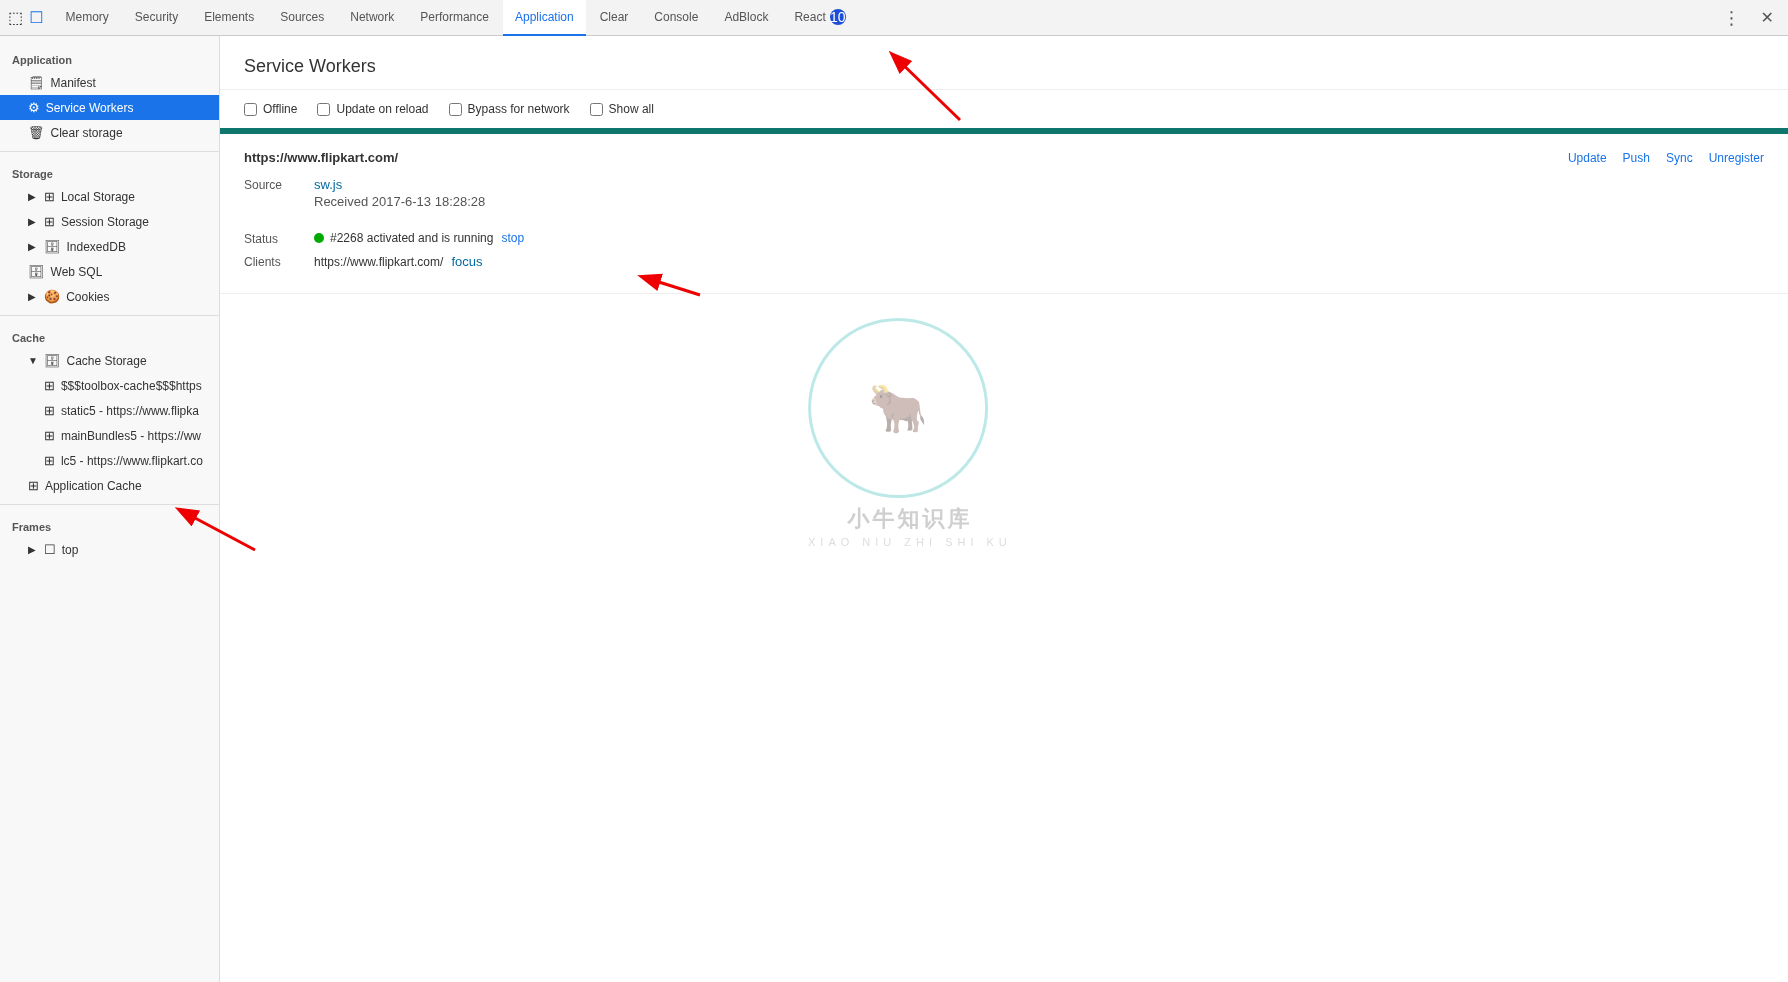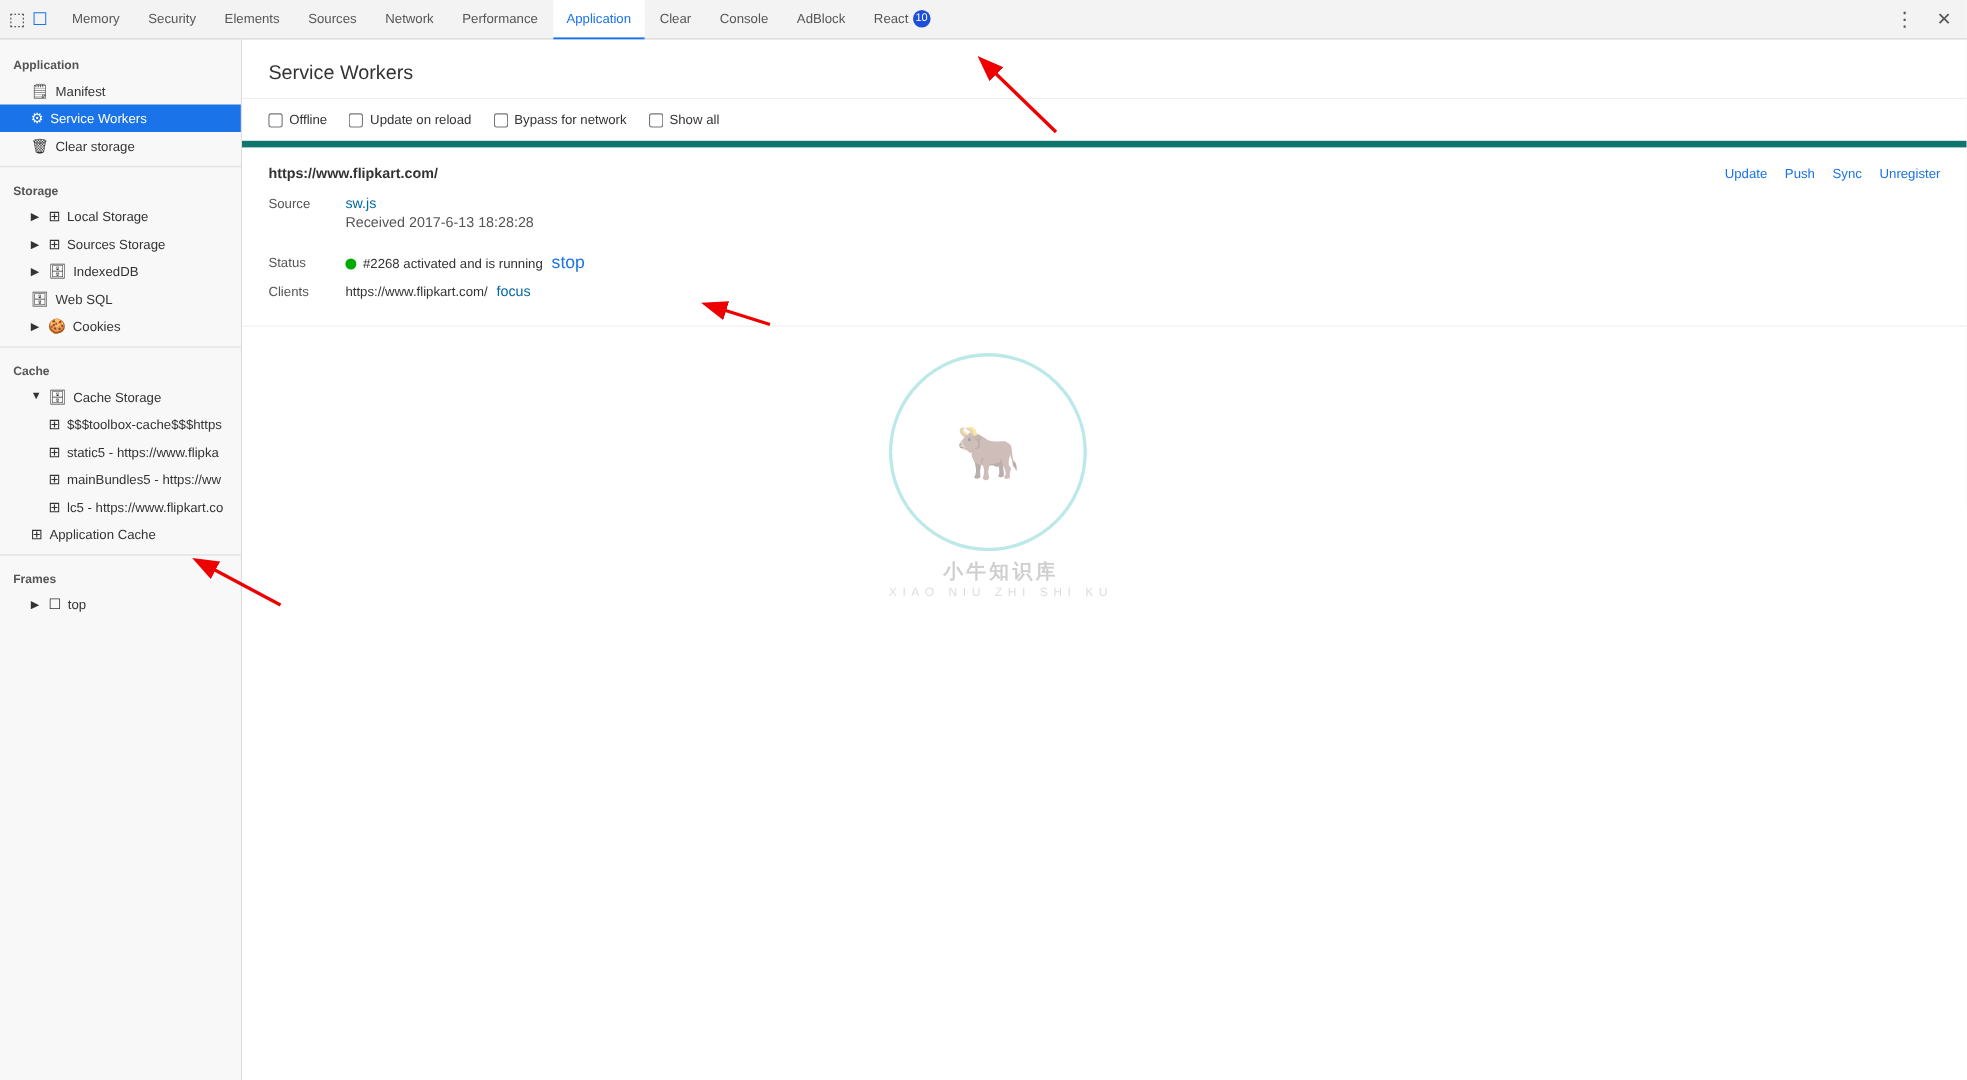--- a/index.html
+++ b/index.html
@@ -35,21 +35,21 @@
       background: white;
     }
     .tab-right {
       margin-left: auto;
       display: flex; align-items: center; gap: 8px;
     }
     .tab-badge {
       background: #1d4ed8; color: white;
       border-radius: 50%; width: 16px; height: 16px;
       display: flex; align-items: center; justify-content: center;
-      font-size: 10px;
+      font-size: 14px;
     }
     .tab-close-btn { font-size: 16px; color: #555; cursor: pointer; padding: 2px 6px; }
     .tab-more { font-size: 18px; cursor: pointer; padding: 2px 6px; color: #555; }
 
     
     #main {
       display: flex;
       height: calc(100vh - 36px);
     }
 
@@ -151,21 +151,21 @@
     .sw-link { color: #0369a1; cursor: pointer; text-decoration: none; }
     .sw-received { font-size: 13px; color: #555; margin-top: 2px; }
     .status-dot {
       display: inline-block;
       width: 10px; height: 10px;
       border-radius: 50%;
       background: #0a0;
       margin-right: 6px;
       vertical-align: middle;
     }
-    .stop-link { color: #1a73e8; cursor: pointer; margin-left: 8px; font-size: 16px; }
+    .stop-link { color: #1a73e8; cursor: pointer; margin-left: 8px; font-size: 12px; }
 
     
     #arrows-overlay {
       position: fixed;
       top: 0; left: 0;
       width: 100%; height: 100%;
       pointer-events: none;
       z-index: 999;
     }
 
@@ -250,21 +250,21 @@
     <div class="sidebar-section-label">Storage</div>
 
     <div class="sidebar-item indent1">
       <span class="tree-arrow">▶</span>
       <span class="sidebar-icon">⊞</span>
       <span>Local Storage</span>
     </div>
     <div class="sidebar-item indent1">
       <span class="tree-arrow">▶</span>
       <span class="sidebar-icon">⊞</span>
-      <span>Sources Storage</span>
+      <span>Session Storage</span>
     </div>
     <div class="sidebar-item indent1">
       <span class="tree-arrow">▶</span>
       <span class="sidebar-icon">🗄</span>
       <span>IndexedDB</span>
     </div>
     <div class="sidebar-item indent1">
       <span class="sidebar-icon">🗄</span>
       <span>Web SQL</span>
     </div>
@@ -375,18 +375,18 @@
           <span class="sw-value">https://www.flipkart.com/</span>
           <a class="sw-link">focus</a>
         </div>
       </div>
     </div>
 
     <div class="watermark" style="position:absolute;top:42%;left:44%;transform:translate(-50%,-50%);text-align:center;opacity:0.4;pointer-events:none;">
       <div style="width:180px;height:180px;border-radius:50%;border:3px solid #5bc8c8;display:flex;flex-direction:column;align-items:center;justify-content:center;position:relative;">
         <div style="font-size:48px;">🐂</div>
       </div>
-      <div style="margin-top:6px;font-size:18px;font-weight:bold;color:#888;letter-spacing:3px;">小牛知识库</div>
+      <div style="margin-top:6px;font-size:22px;font-weight:bold;color:#888;letter-spacing:3px;">小牛知识库</div>
       <div style="font-size:11px;color:#aaa;letter-spacing:5px;margin-top:2px;">XIAO NIU ZHI SHI KU</div>
     </div>
 
   </div>
 </div>
 
 </body></html>

